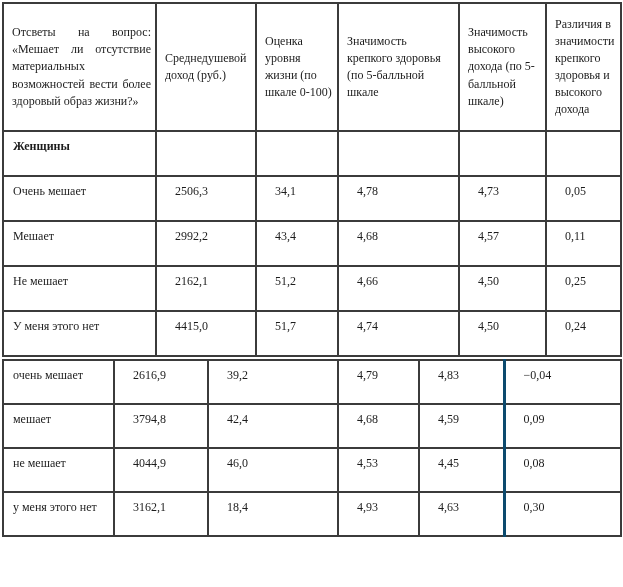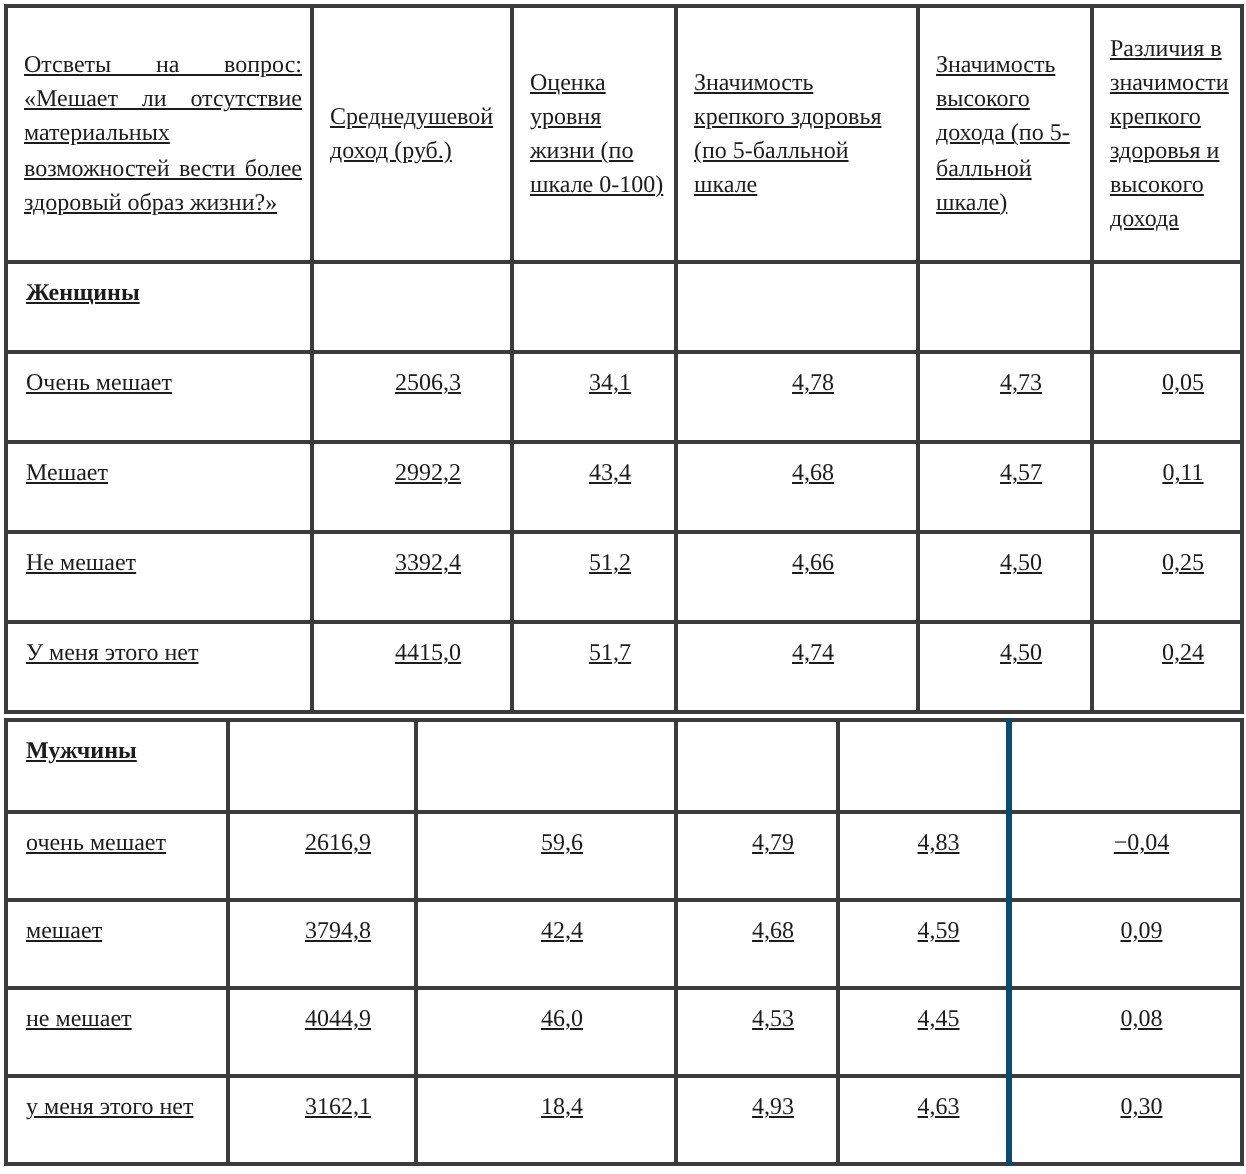--- a/index.html
+++ b/index.html
@@ -5,21 +5,20 @@
   html, body { margin: 0; padding: 0; background: #ffffff; }
   .page {
     position: relative;
     width: 623px;
     height: 587px;
     box-sizing: border-box;
     background: #ffffff;
     padding: 2px 0 0 2px;
     font-family: "Liberation Serif", serif;
     color: #1c1c1c;
-    text-decoration: underline;
   }
   table.tbl {
     border-collapse: collapse;
     table-layout: fixed;
     width: 618px;
     background: #ffffff;
   }
   .tbl td {
     border: 2px solid #3b3b3b;
     font-size: 12px;
@@ -29,21 +28,20 @@
     overflow: hidden;
     word-wrap: break-word;
   }
   tr.hdr-row td {
     vertical-align: middle;
     height: 118px;
     padding: 4px 4px 4px 8px;
   }
   td.q { text-align: justify; }
   td.num {
-    text-align: center;
     padding-left: 18px;
     padding-right: 2px;
   }
   td.bold { font-weight: bold; border-radius: 19px; }
   tr.r45 { height: 45px; }
   tr.r44 { height: 44px; }
   tr.r46 { height: 46px; }
   table.lower { margin-top: 2px; }
   table.lower td.thick { border-left: 3px solid #0c4a6e; }
 </style>
@@ -89,21 +87,21 @@
       <tr class="r45">
         <td>Мешает</td>
         <td class="num">2992,2</td>
         <td class="num">43,4</td>
         <td class="num">4,68</td>
         <td class="num">4,57</td>
         <td class="num">0,11</td>
       </tr>
       <tr class="r45">
         <td>Не мешает</td>
-        <td class="num">3392,4</td>
+        <td class="num">2162,1</td>
         <td class="num">51,2</td>
         <td class="num">4,66</td>
         <td class="num">4,50</td>
         <td class="num">0,25</td>
       </tr>
       <tr class="r45">
         <td>У меня этого нет</td>
         <td class="num">4415,0</td>
         <td class="num">51,7</td>
         <td class="num">4,74</td>
@@ -116,32 +114,24 @@
   <table class="tbl lower">
     <colgroup>
       <col style="width:111px">
         <col style="width:94px">
         <col style="width:130px">
       <col style="width:81px">
         <col style="width:85px">
         <col style="width:117px">
     </colgroup>
     <tbody>
-      <tr class="r46">
-        <td class="bold">Мужчины</td>
-        <td></td>
-        <td></td>
-        <td></td>
-        <td></td>
-        <td class="thick"></td>
-      </tr>
       <tr class="r44">
         <td>очень мешает</td>
         <td class="num">2616,9</td>
-        <td class="num">59,6</td>
+        <td class="num">39,2</td>
         <td class="num">4,79</td>
         <td class="num">4,83</td>
         <td class="num thick">−0,04</td>
       </tr>
       <tr class="r44">
         <td>мешает</td>
         <td class="num">3794,8</td>
         <td class="num">42,4</td>
         <td class="num">4,68</td>
         <td class="num">4,59</td>

